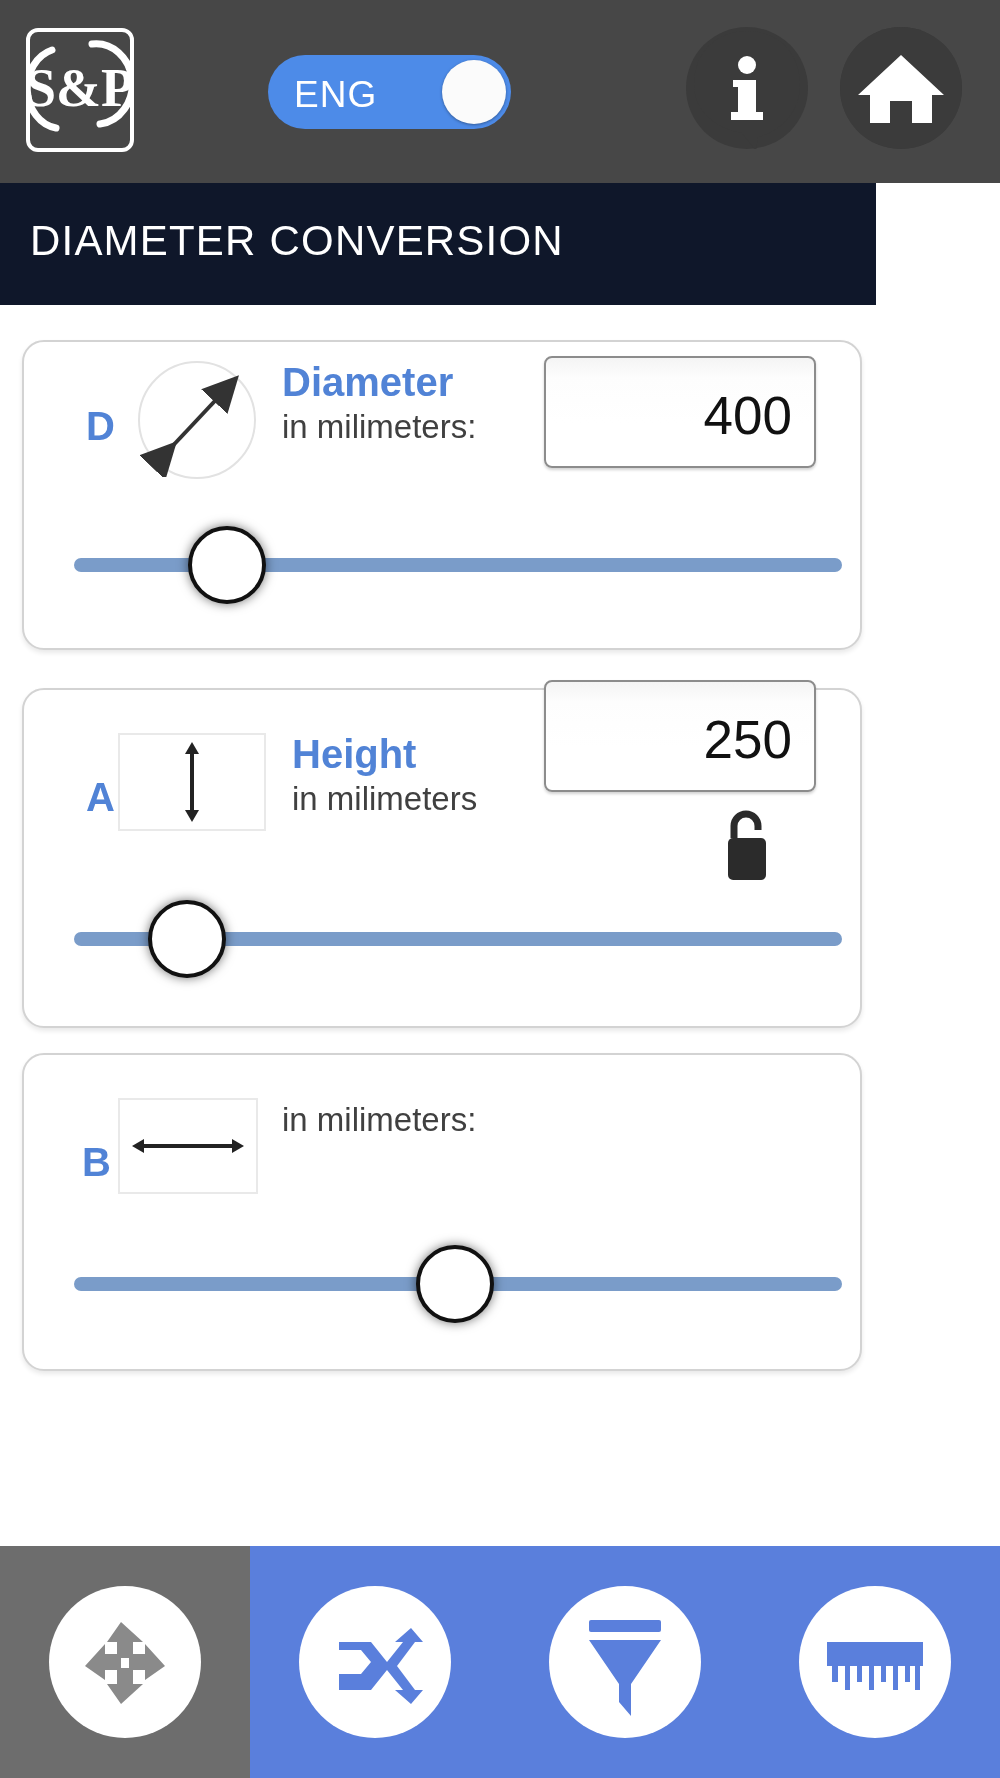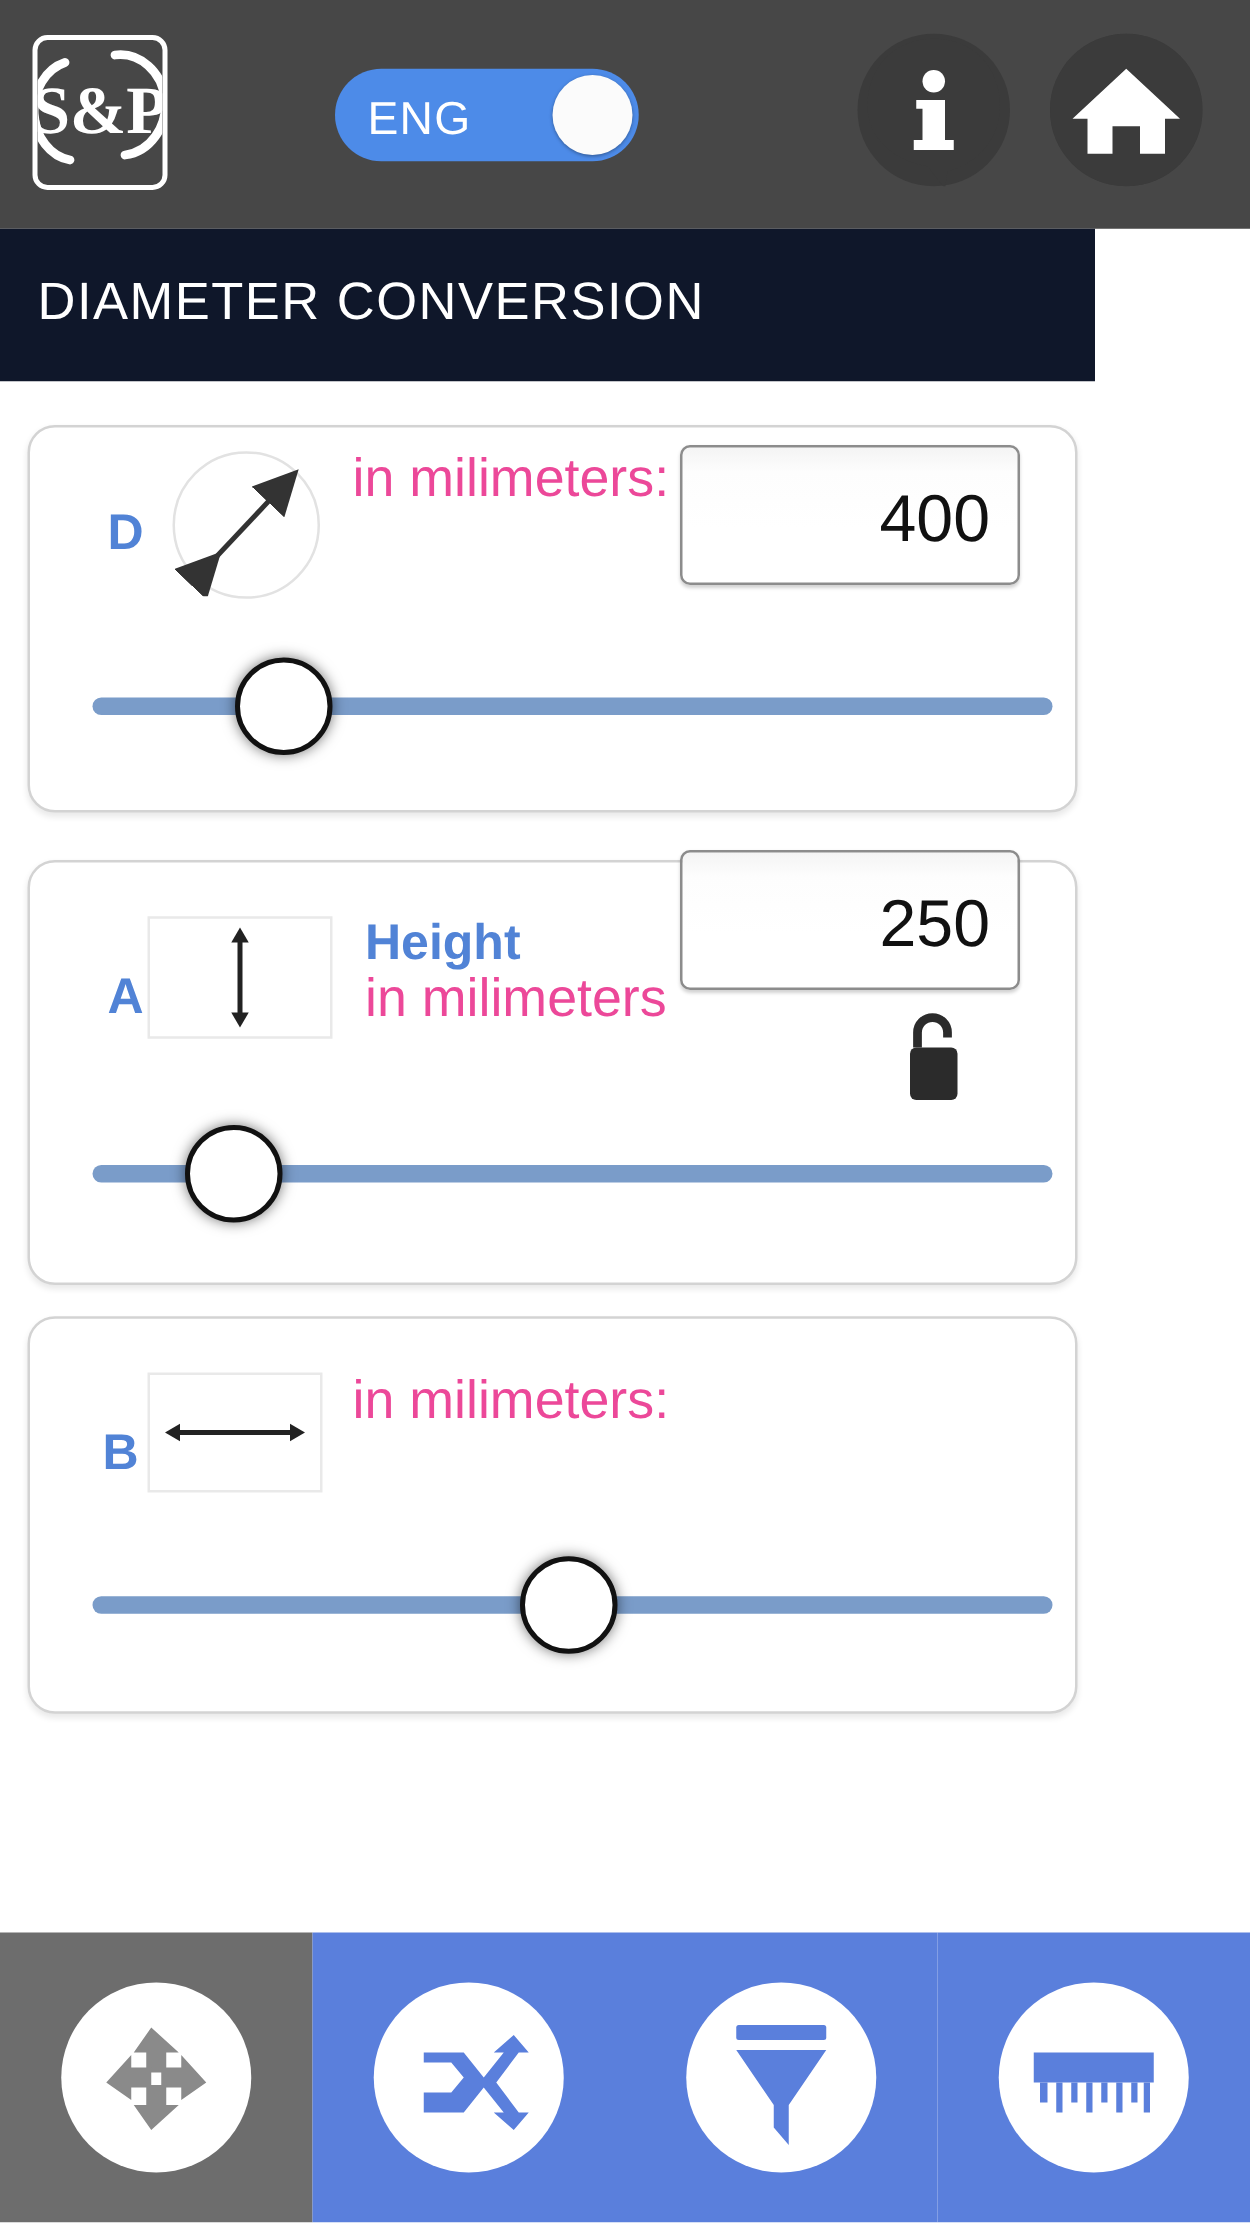--- a/index.html
+++ b/index.html
@@ -77,21 +77,21 @@
     border: 2px solid #e2e2e2; border-radius: 50%;
   }
   .shape-icon.rect { border: 2px solid #e9e9e9; }
 
   .labels { position: absolute; }
   .labels .main {
     color: #5183d6; font-size: 40px; font-weight: bold; line-height: 44px;
     white-space: nowrap;
   }
   .labels .sub {
-    color: #ec4899; font-size: 43px; line-height: 46px; white-space: nowrap;
+    color: #404040; font-size: 33px; line-height: 46px; white-space: nowrap;
   }
 
   .value-box {
     position: absolute; width: 272px; height: 112px;
     background: linear-gradient(#f4f4f4 0%, #fdfdfd 18%, #ffffff 60%);
     border: 2px solid #8c8c8c; border-radius: 8px;
     box-shadow: 0 2px 3px rgba(0,0,0,.18);
   }
   .value-box .num {
     position: absolute; right: 22px; top: 27px;
@@ -183,20 +183,21 @@
           </marker>
           <marker id="ah2" markerWidth="9" markerHeight="9" refX="5" refY="4.5" orient="auto">
             <path d="M0,0 L9,4.5 L0,9 z" fill="#333"></path>
           </marker>
         </defs>
         <line x1="26" y1="90" x2="88" y2="24" stroke="#333" stroke-width="4" marker-start="url(#ah1)" marker-end="url(#ah2)"></line>
       </svg>
     </div>
 
     <div class="labels" style="left:258px; top:18px;">
+      <div class="main">Diameter</div>
       <div class="sub">in milimeters:</div>
     </div>
 
     <div class="value-box" style="left:520px; top:14px;">
       <span class="num">400</span>
     </div>
 
     <div class="slider" style="left:50px; top:186px; width:768px;">
       <div class="track"></div>
       <div class="thumb" style="left:114px;"></div>

